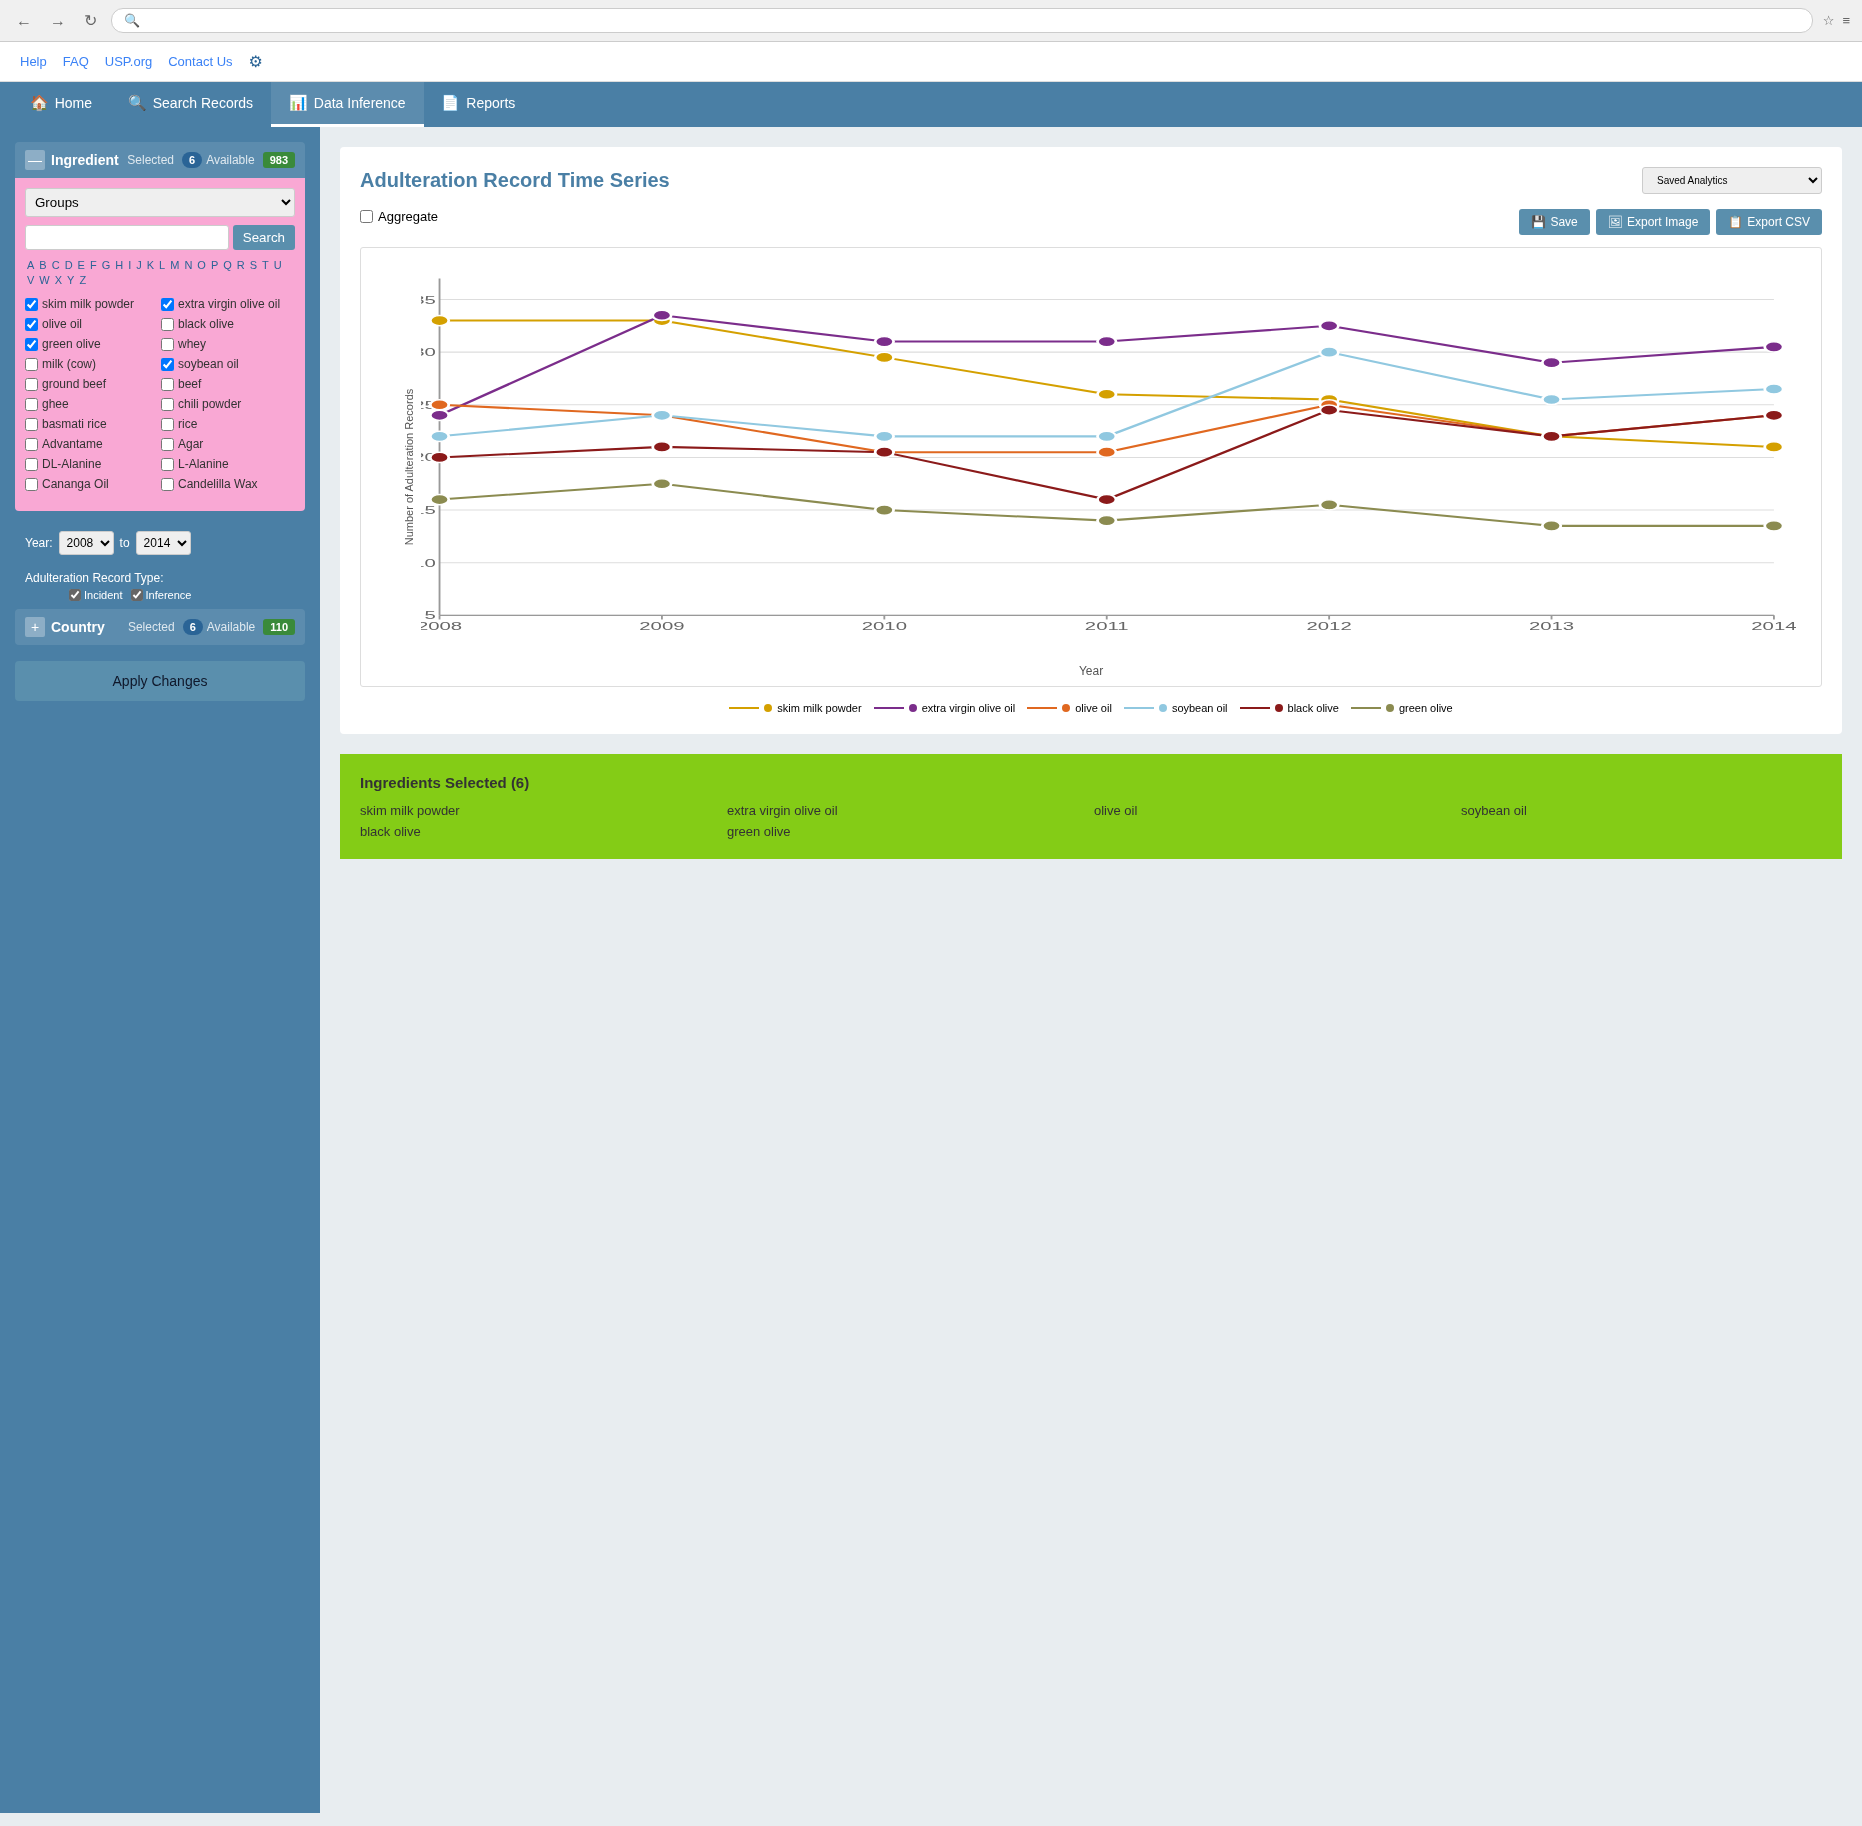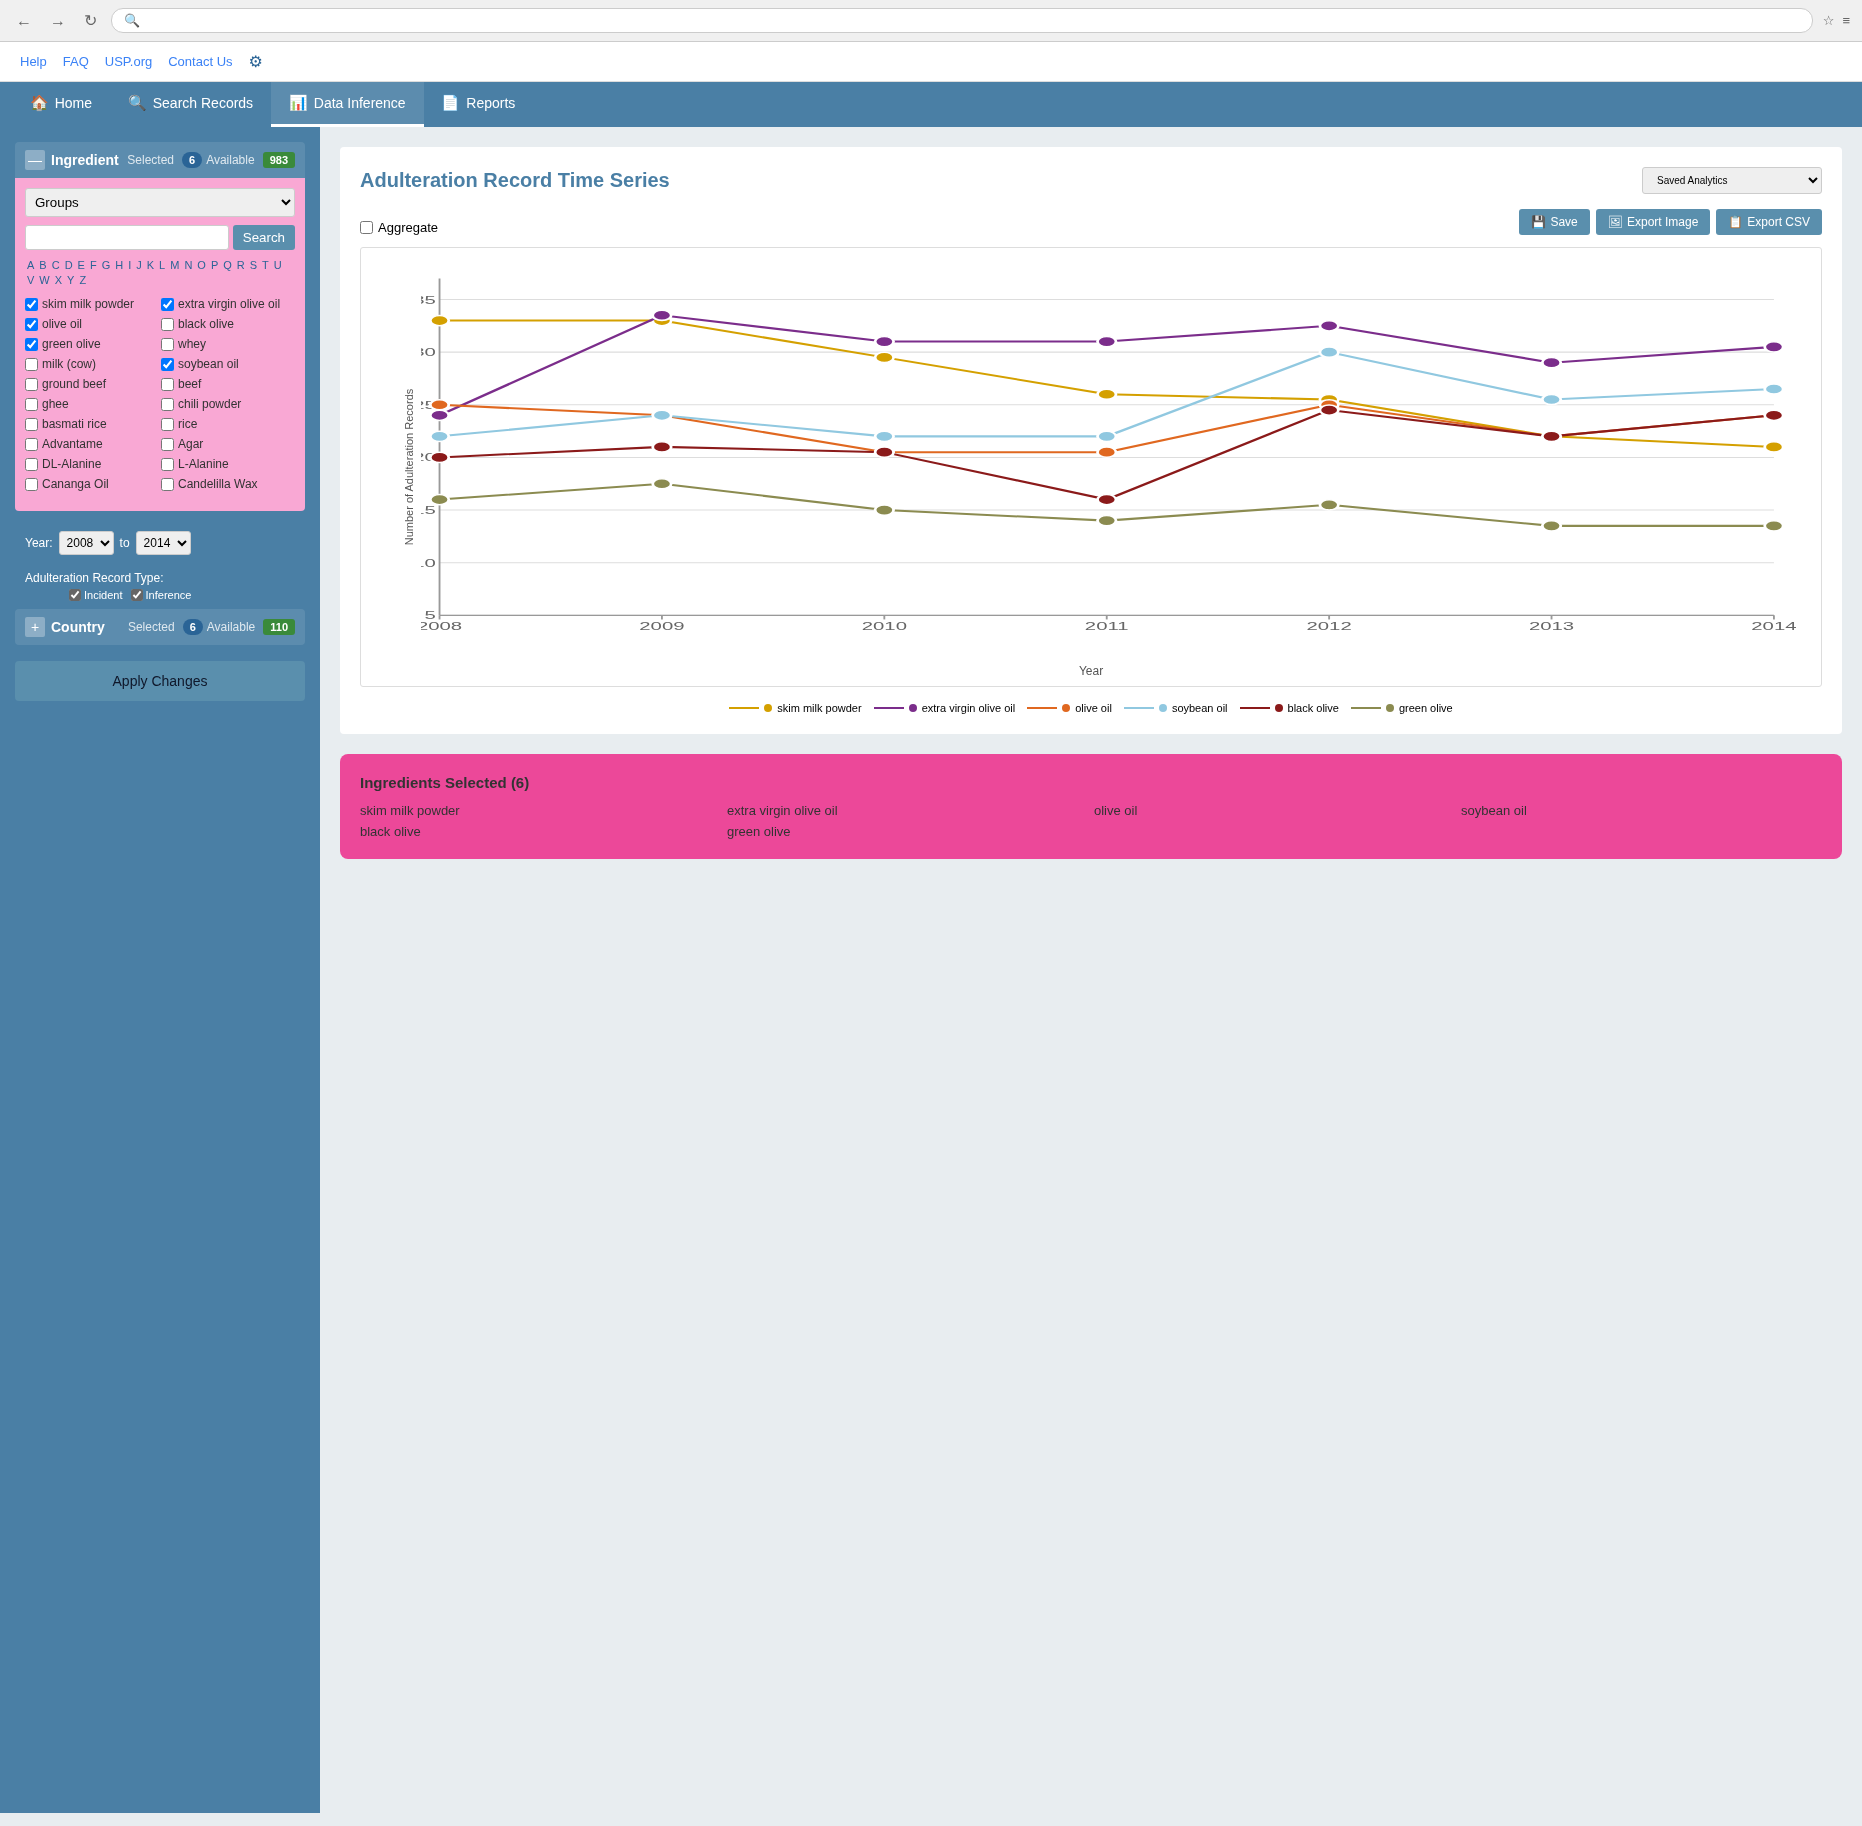--- a/index.html
+++ b/index.html
@@ -306,21 +306,21 @@
     .saved-analytics-select {
       padding: 6px 10px;
       border: 1px solid #ccc;
       border-radius: 3px;
       font-size: 10px;
       min-width: 180px;
     }
 
     .analytics-controls {
       display: flex;
-      align-items: flex-end;
+      align-items: flex-start;
       justify-content: space-between;
       margin-bottom: 12px;
     }
     .aggregate-check { display: flex; align-items: center; gap: 5px; font-size: 13px; }
 
     .export-buttons { display: flex; gap: 6px; }
     .export-btn {
       background: #5a8fad;
       color: white;
       border: none;
@@ -383,22 +383,22 @@
     }
     .legend-dot {
       width: 8px;
       height: 8px;
       border-radius: 50%;
       display: inline-block;
     }
 
     
     .ingredients-selected {
-      background: #ec4899;
-      border-radius: 8px;
+      background: #84cc16;
+      border-radius: 0;
       padding: 20px;
     }
     .ingredients-selected h3 {
       font-size: 15px;
       font-weight: bold;
       margin-bottom: 12px;
       color: #333;
     }
     .ingredients-grid {
       display: grid;

